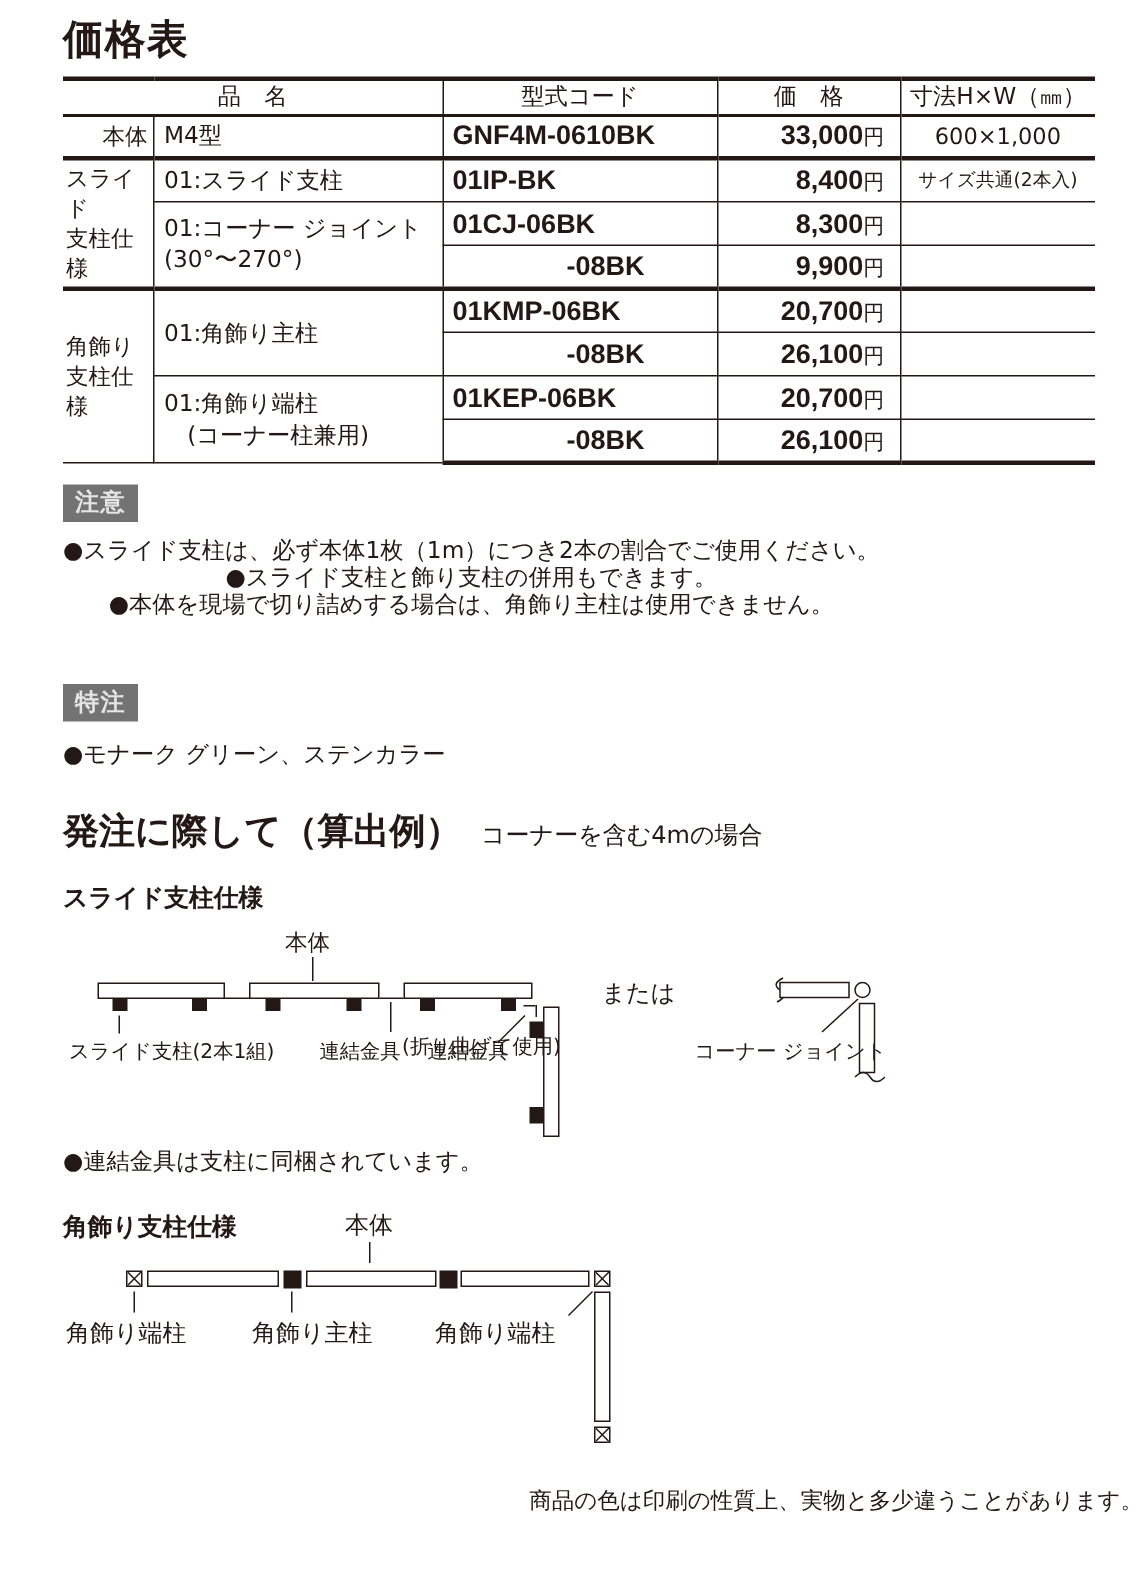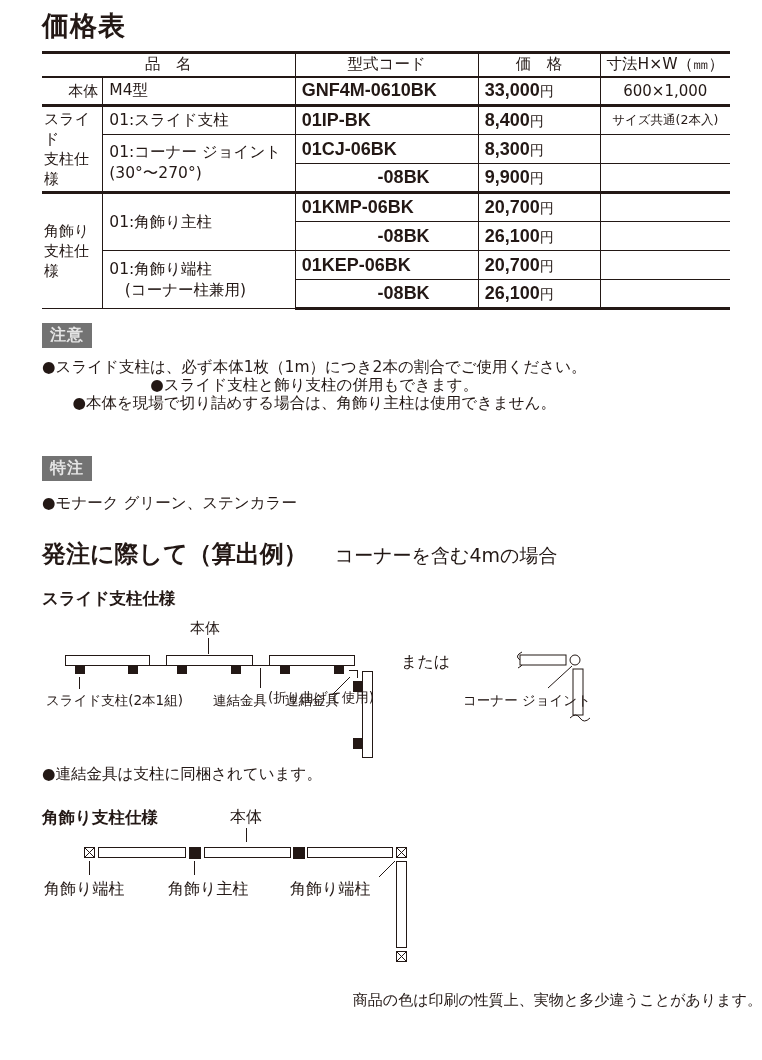--- a/index.html
+++ b/index.html
@@ -11,30 +11,30 @@
   table.price td, table.price th { border: 1px solid #231815; height: 29px; padding: 0 6px; white-space: nowrap; }
   table.price tr.head th { font-weight: normal; text-align: center; height: 24px; border-top: 3px solid #231815; border-bottom: 2px solid #231815; }
   table.price td:first-child, table.price th:first-child { border-left: none; }
   table.price td:last-child, table.price th:last-child { border-right: none; }
   table.price tr.thick td { border-top: 3px solid #231815; }
   table.price tr.last td { border-bottom: 3px solid #231815; }
   .c-cat { width: 62px; text-align: right; font-size: 15px; line-height: 1.35; padding-right: 4px !important; }
   .c-name { width: 196px; font-size: 15.5px; line-height: 1.35; }
   .c-code { width: 185px; font-weight: bold; font-size: 18px; font-family: "Liberation Sans", sans-serif; }
   .c-code.r { text-align: right; padding-right: 48px; }
-  .c-price { width: 124px; font-weight: bold; font-size: 18px; font-family: "Liberation Sans", sans-serif; padding-right: 10px !important; }
+  .c-price { width: 124px; text-align: right; font-weight: bold; font-size: 18px; font-family: "Liberation Sans", sans-serif; padding-right: 10px !important; }
   .c-price .yen { font-weight: normal; font-size: 14px; }
   .c-size { text-align: center; font-size: 15px; }
   .c-size.small { font-size: 12.5px; }
 
   .badge { background: #737373; color: #e5e5e5; font-size: 16px; font-weight: bold; padding: 2px 8px; letter-spacing: 1px; }
   .notes { font-size: 15.5px; line-height: 18px; text-align: center; }
 
   .h2 { font-size: 24px; font-weight: bold; }
-  .h2sub { font-size: 19px; font-weight: normal; margin-left: 27px; }
+  .h2sub { font-size: 16px; font-weight: normal; margin-left: 13px; }
   .h3 { font-size: 16.5px; font-weight: bold; }
   .lbl { font-size: 13.5px; white-space: nowrap; }
   .lbl2 { font-size: 15px; white-space: nowrap; }
 
   .panel { position: absolute; border: 1px solid #231815; background: #fff; }
   .post { position: absolute; background: #231815; }
   .xbox { position: absolute; width: 11px; height: 11px; border: 1px solid #231815; background: #fff; }
   .xbox svg { position: absolute; left: 0; top: 0; }
   .line { position: absolute; background: #231815; }
   .footer { right: 0; top: 990px; font-size: 15px; line-height: 21px; text-align: left; }

